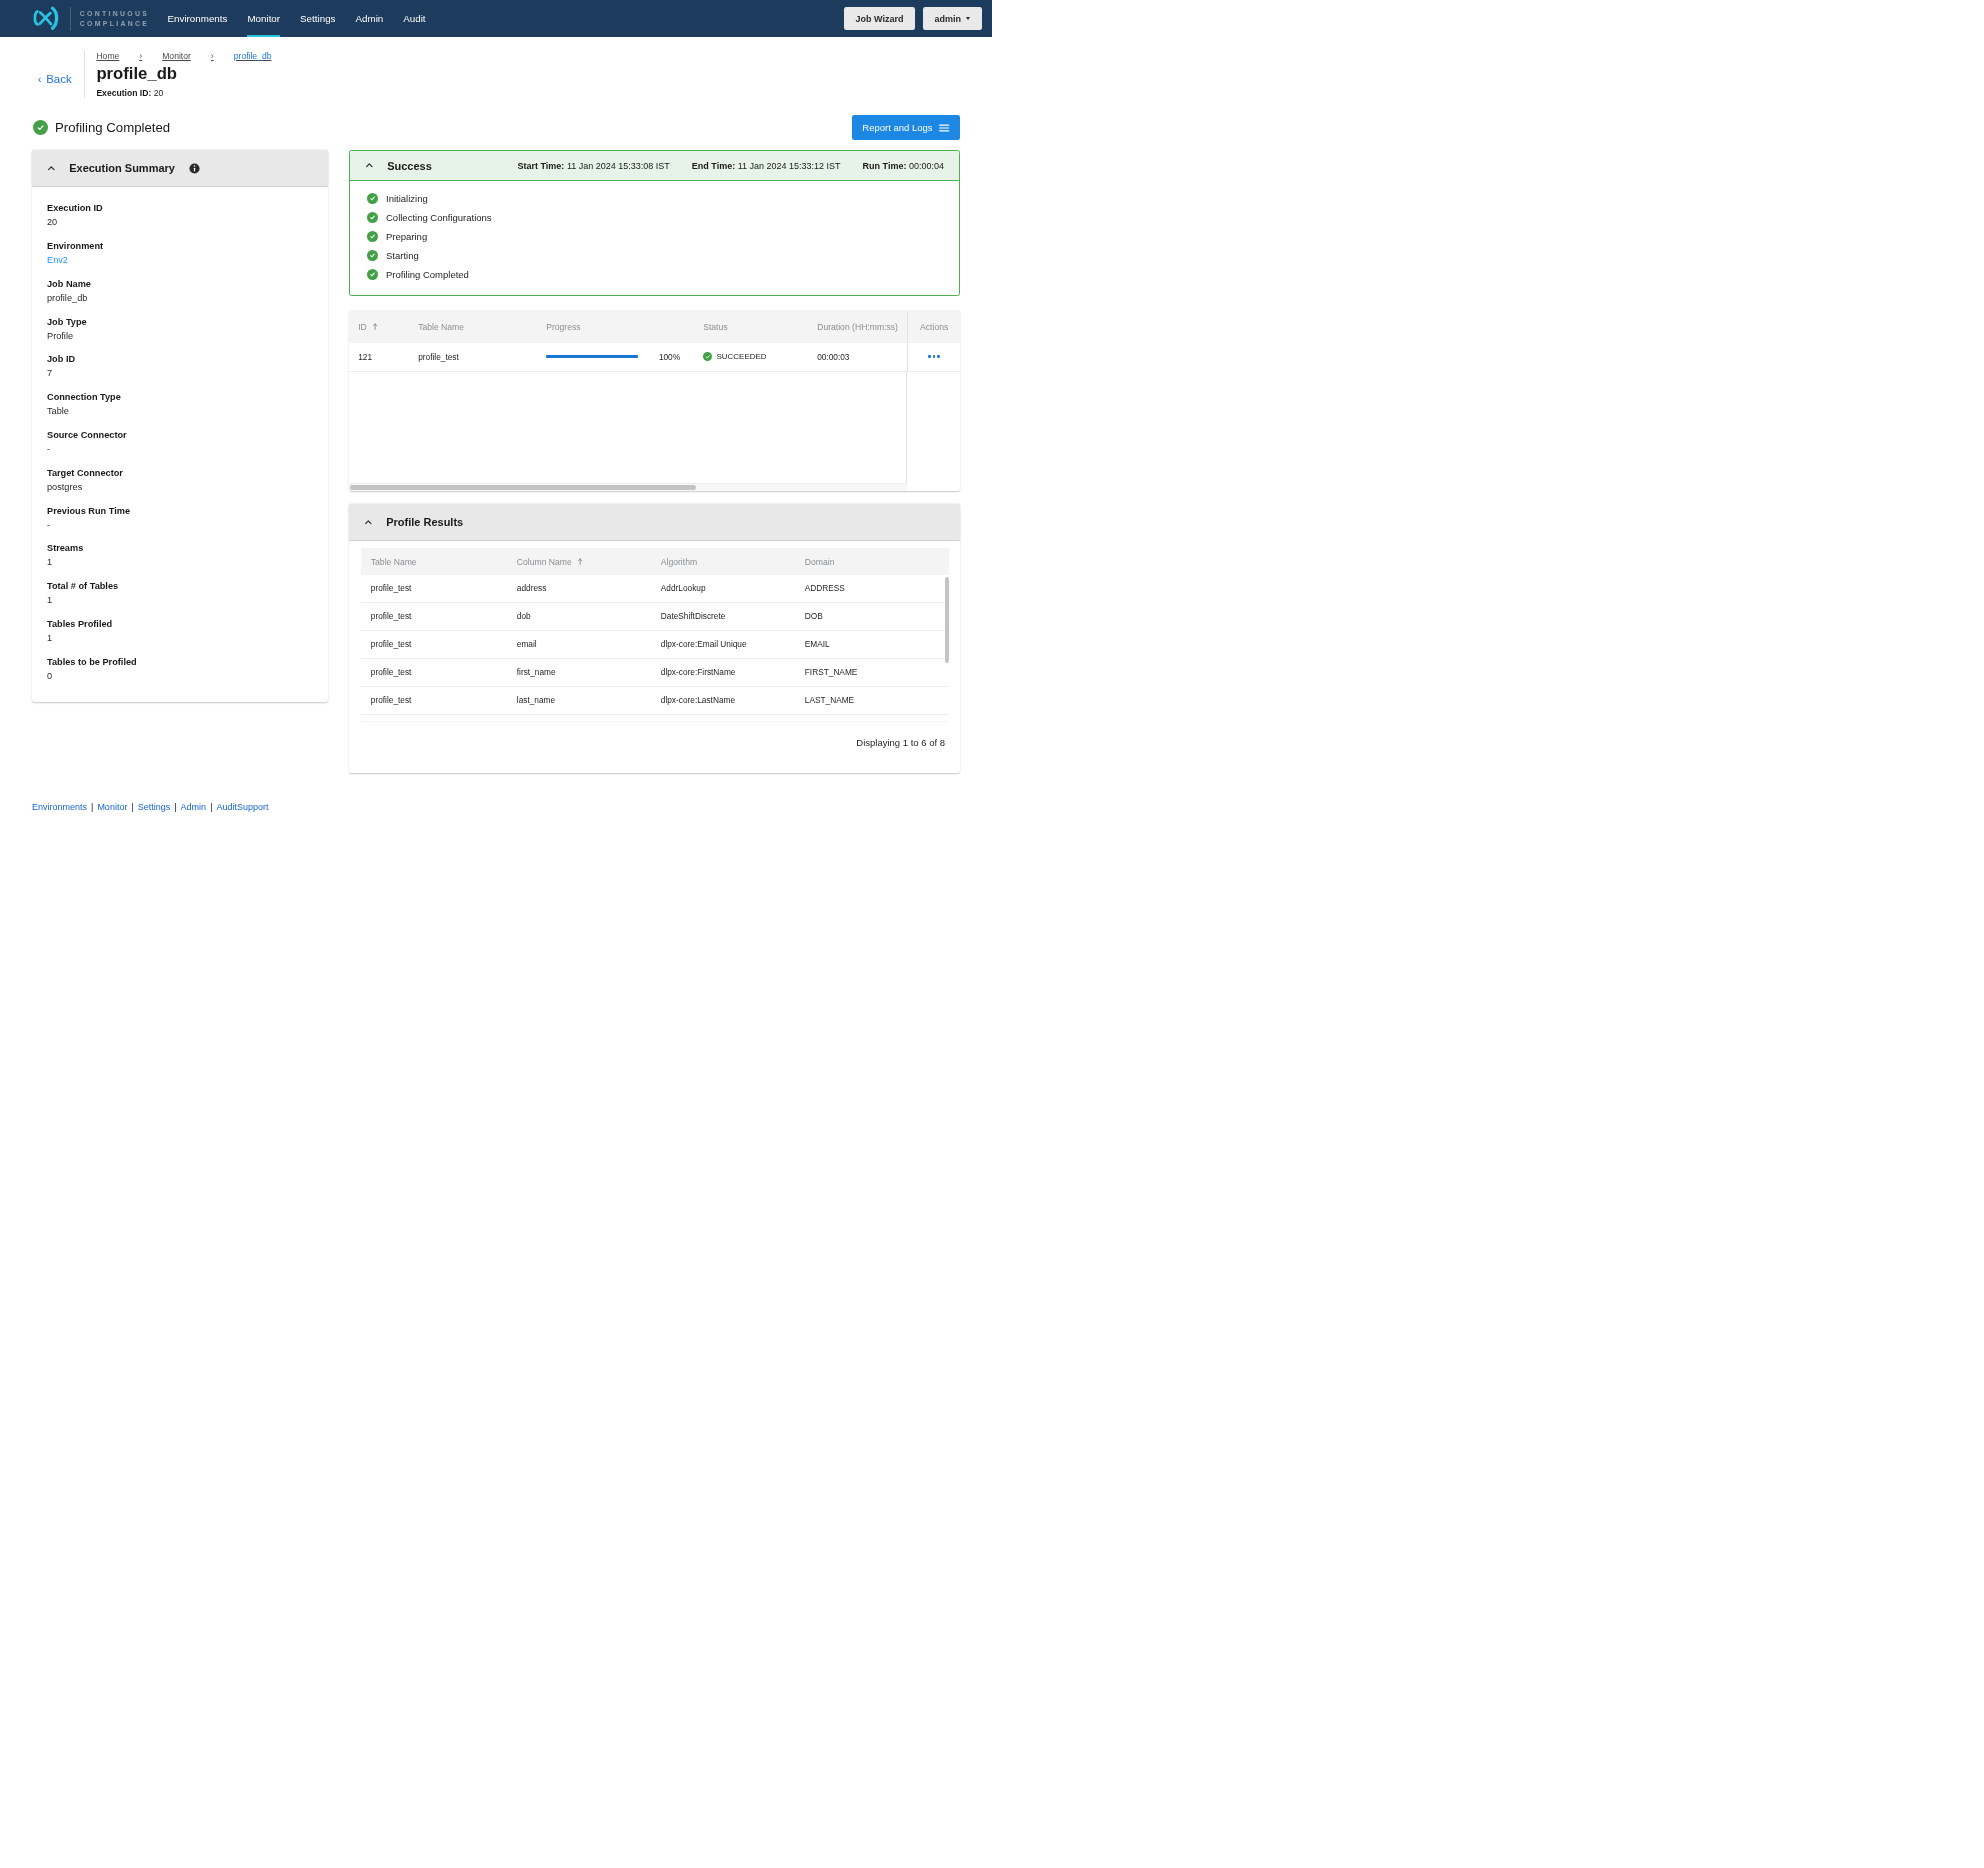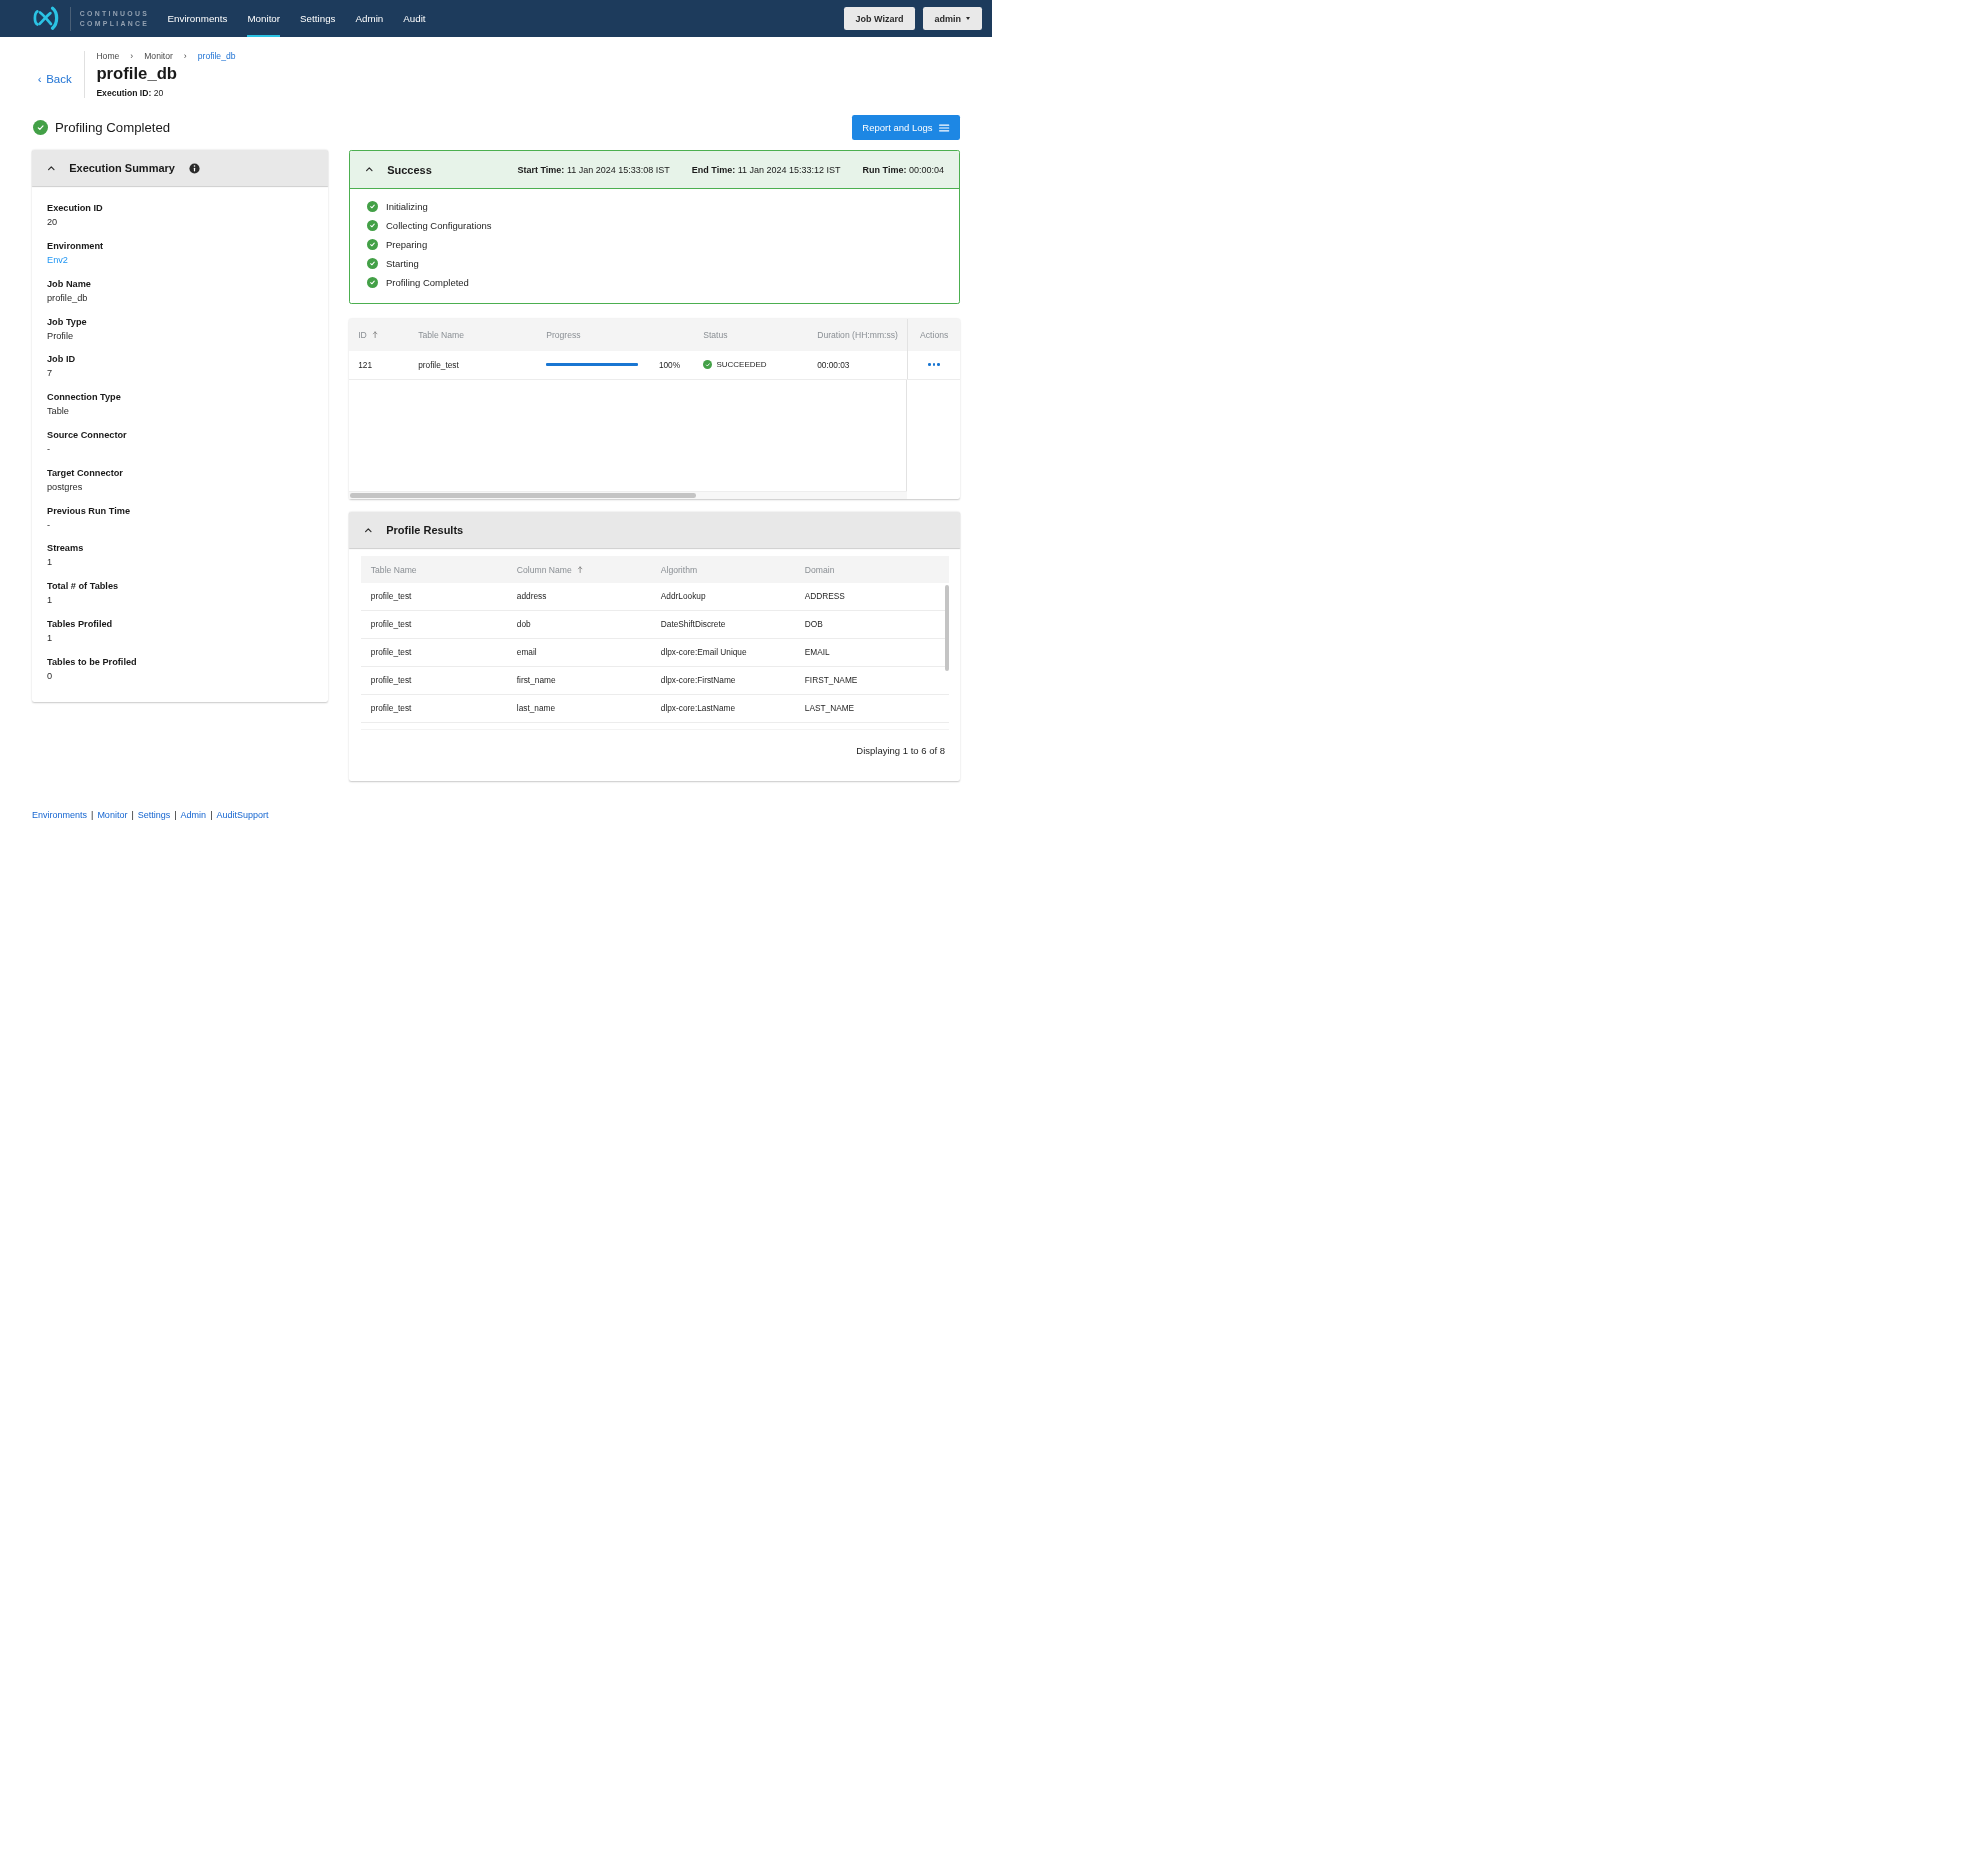--- a/index.html
+++ b/index.html
@@ -41,21 +41,21 @@
   }
 
   
   .content { padding:0 32px; }
   .title-row { display:flex; margin-top:13.8px; }
   .back-link {
     color:#2274d4; font-size:11.5px; text-decoration:none; cursor:pointer;
     margin:22px 0 0 5.7px; white-space:nowrap; display:flex; gap:4.6px; align-items:baseline;
   }
   .title-vdivider { width:0.6px; background:#e0e0e0; margin:0 11.5px 0 12.6px; align-self:stretch; }
-  .breadcrumb { font-size:8.6px; color:#4a4a4a; display:flex; gap:11px; align-items:center; }
+  .breadcrumb { font-size:8.6px; color:#4a4a4a; display:flex; gap:20px; align-items:center;text-decoration:underline; }
   .breadcrumb a { color:#2274d4; text-decoration:none; cursor:pointer; }
   .crumb-sep { color:#4a4a4a; }
   .page-title { font-size:16.7px; font-weight:700; color:#1a1a1a; margin:3.4px 0 4px; }
   .exec-id-line { font-size:8.6px; color:#1a1a1a; }
   .exec-id-line b { font-weight:700; }
 
   .status-row { display:flex; justify-content:space-between; align-items:center; margin-top:17px; }
   .status-left { display:flex; align-items:center; gap:6.9px; padding-left:1.1px; }
   .status-left .label { font-size:13.2px; color:#1a1a1a; font-weight:400; }
   .btn-report {
@@ -83,21 +83,21 @@
   .field { margin-bottom:13.8px; }
   .field .f-label { font-weight:700; font-size:9.2px; color:#1a1a1a; }
   .field .f-value { font-size:9.2px; color:#2b2b2b; margin-top:4px; }
   .field .f-value a { color:#2196f3; text-decoration:none; cursor:pointer; }
 
   .right-col { flex:1; min-width:0; }
 
   
   .success-card { border:0.6px solid #4caf50; border-radius:2.3px; }
   .success-head {
-    background:#e7f3e9; height:38px; display:flex; align-items:center;
+    background:#e7f3e9; height:30px; display:flex; align-items:center;
     padding:0 15px 0 13.8px; gap:12.6px; border-bottom:0.6px solid #4caf50;
     border-radius:2.3px 2.3px 0 0;
   }
   .success-title { font-size:11px; font-weight:700; color:#1a1a1a; }
   .success-meta { display:flex; gap:22px; margin-left:auto; }
   .meta-item { font-size:9px; color:#1a1a1a; white-space:nowrap; }
   .meta-item b { font-weight:700; }
   .success-body { padding:8px 0 10.3px; }
   .step { display:flex; align-items:center; gap:8px; padding:4px 0 4px 17px; }
   .step .s-label { font-size:9.5px; color:#1f1f1f; }

